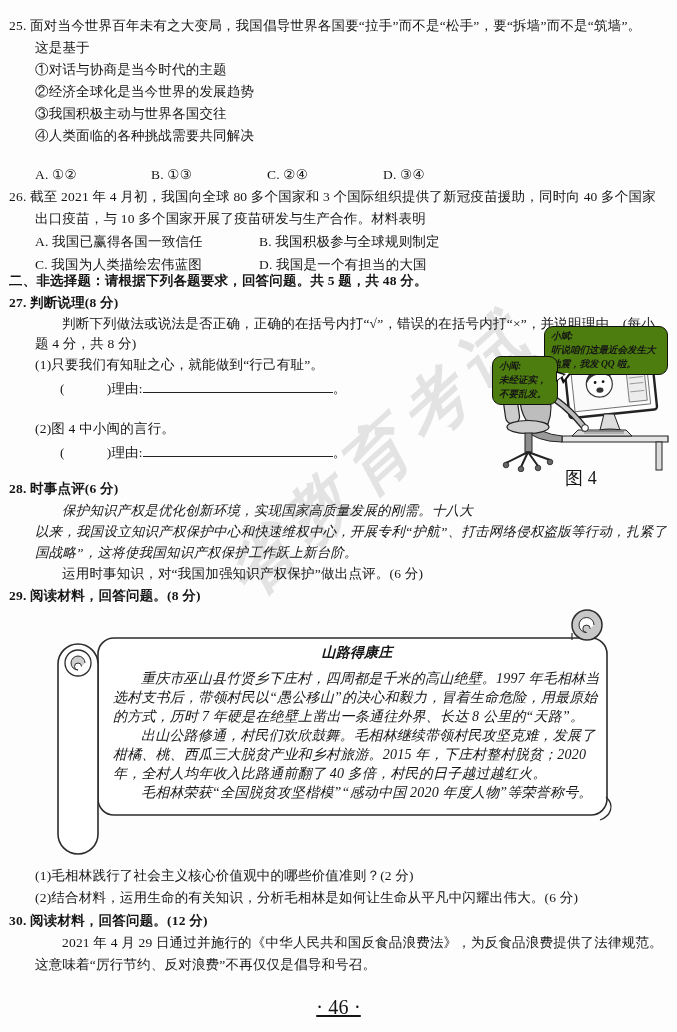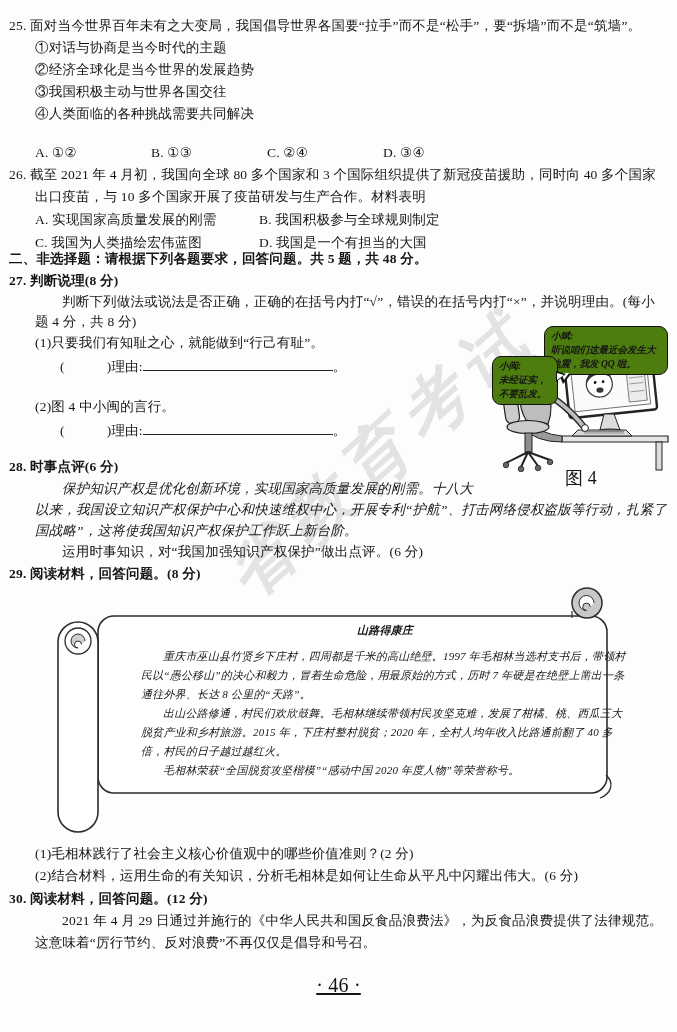--- a/index.html
+++ b/index.html
@@ -54,49 +54,50 @@
     border-left:3px solid transparent;border-right:5px solid transparent;border-top:7px solid #fff;}
   .tail-l{position:absolute;right:-9px;top:14px;width:0;height:0;
     border-top:3px solid transparent;border-bottom:8px solid transparent;border-left:10px solid #111;}
   .tail-l::after{content:'';position:absolute;left:-9.5px;top:-1.5px;
     border-top:2px solid transparent;border-bottom:5px solid transparent;border-left:7px solid #fff;}
   .fig-caption{position:absolute;bottom:2px;left:0;width:100%;text-align:center;font-size:18px;}
 
   
   .scrollwrap{position:relative;width:659px;height:250px;}
   .scroll-svg{position:absolute;left:0;top:0;}
-  .scroll-text{position:absolute;left:104px;top:36px;width:488px;font-size:11px;line-height:19px;font-style:italic;margin-left:28px;}
+  .scroll-text{position:absolute;left:104px;top:36px;width:488px;font-size:14px;line-height:19px;font-style:italic;}
   .scroll-title{text-align:center;font-weight:bold;margin-bottom:7px;}
   .scroll-text p{text-indent:2em;}
 </style>
 </head>
 <body>
 
 <div class="page">
 
   <div class="watermark">省教育考试</div>
 
   <div class="z">
     <p class="hang"><span>25.</span> <span>面对当今世界百年未有之大变局，我国倡导世界各国要“拉手”而不是“松手”，要“拆墙”而不是“筑墙”。</span></p>
+    <p class="ind">这是基于</p>
     <p class="ind">①对话与协商是当今时代的主题</p>
     <p class="ind">②经济全球化是当今世界的发展趋势</p>
     <p class="ind">③我国积极主动与世界各国交往</p>
     <p class="ind">④人类面临的各种挑战需要共同解决</p>
     <div class="opt4">
       <span>A. ①②</span>
       <span>B. ①③</span>
       <span>C. ②④</span>
       <span>D. ③④</span>
     </div>
   </div>
 
   <div class="z">
     <p class="hang"><span>26.</span> <span>截至 2021 年 4 月初，我国向全球 80 多个国家和 3 个国际组织提供了新冠疫苗援助，同时向 40 多个国家出口疫苗，与 10 多个国家开展了疫苗研发与生产合作。材料表明</span></p>
     <div class="optgrid">
-      <span>A. 实现国家高质量发展的刚需</span>
+      <span>A. 我国已赢得各国一致信任</span>
       <span>B. 我国积极参与全球规则制定</span>
       <span>C. 我国为人类描绘宏伟蓝图</span>
       <span>D. 我国是一个有担当的大国</span>
     </div>
   </div>
 
   <p class="sec-head z">二、非选择题：请根据下列各题要求，回答问题。共 5 题，共 48 分。</p>
 
   <div class="z">
     <p class="qtitle"><span>27.</span> <span>判断说理(8 分)</span></p>

